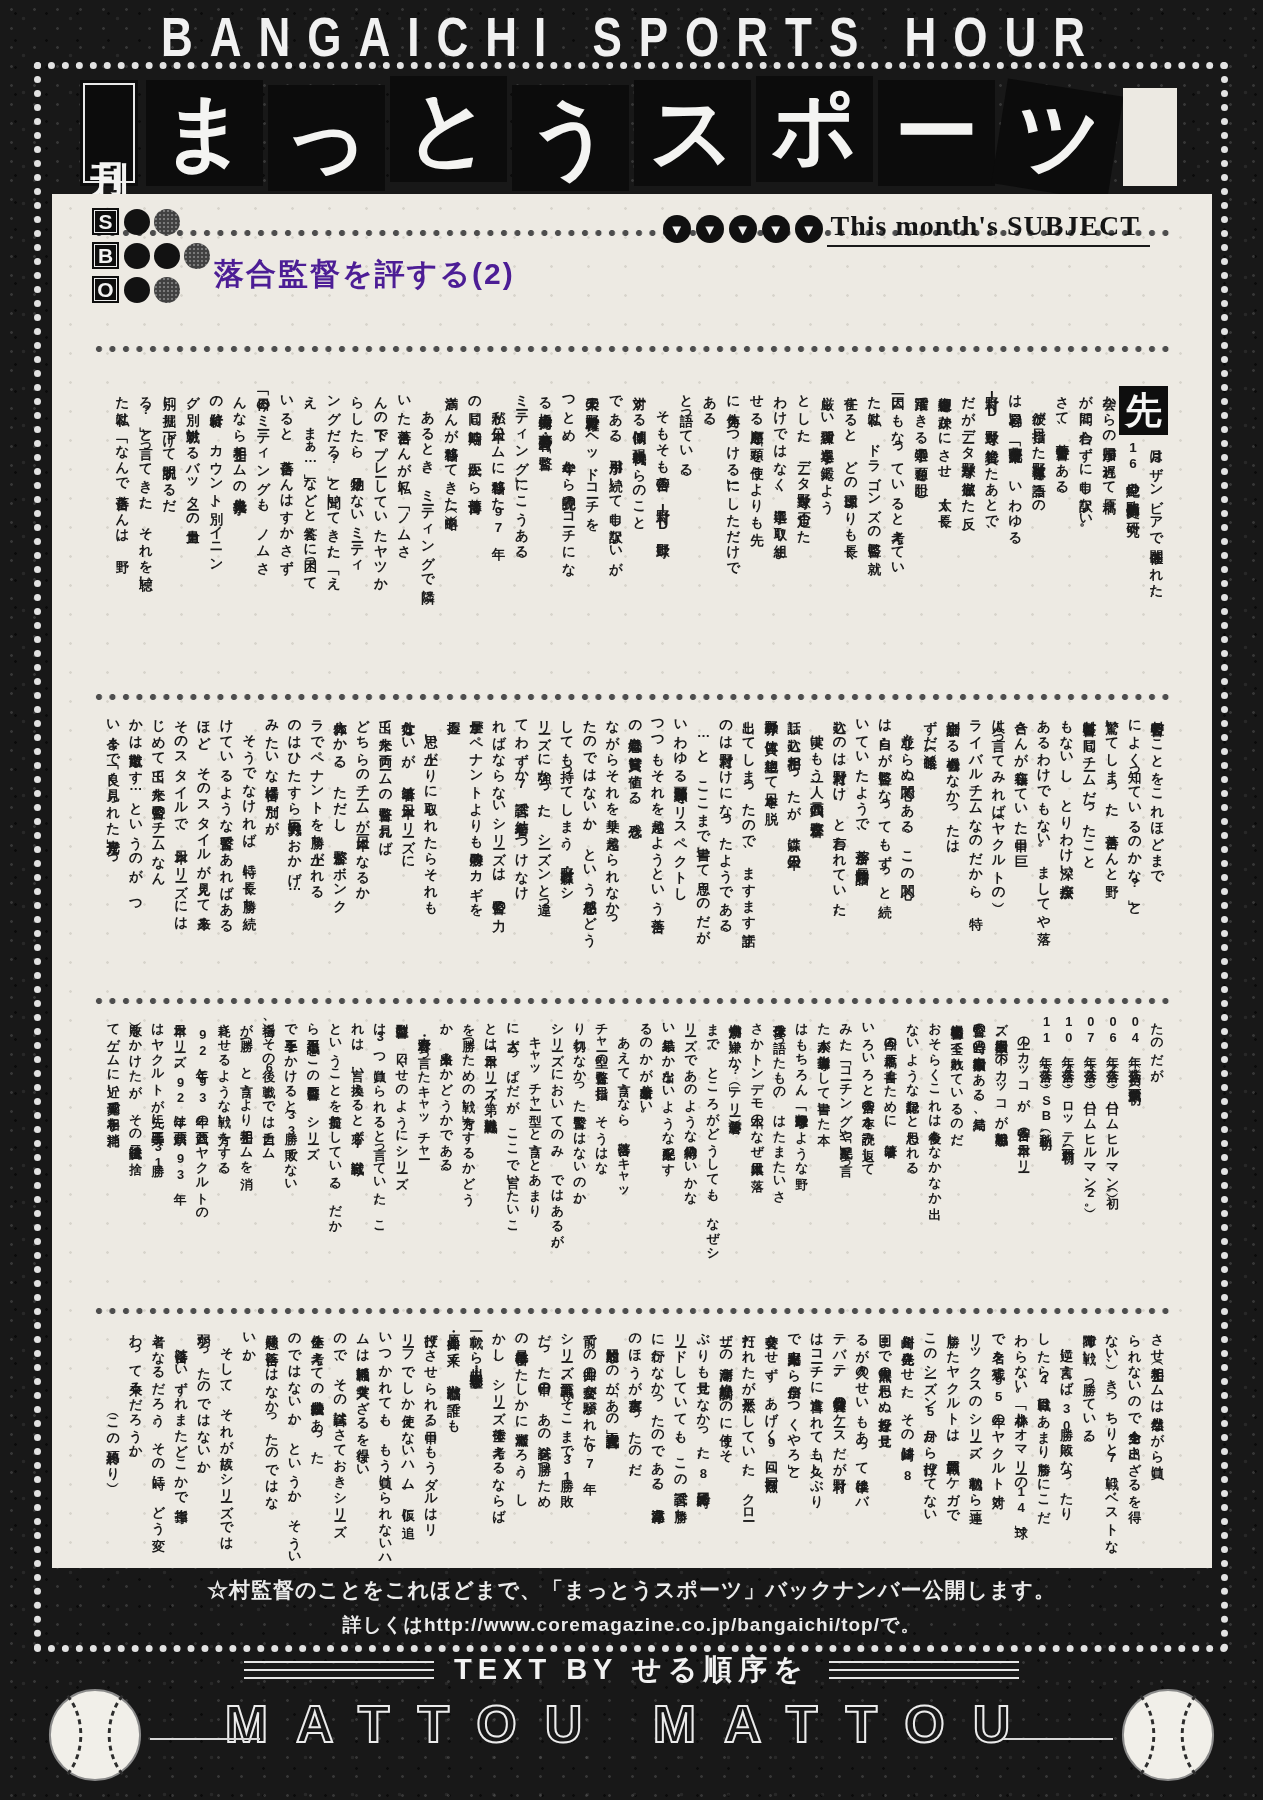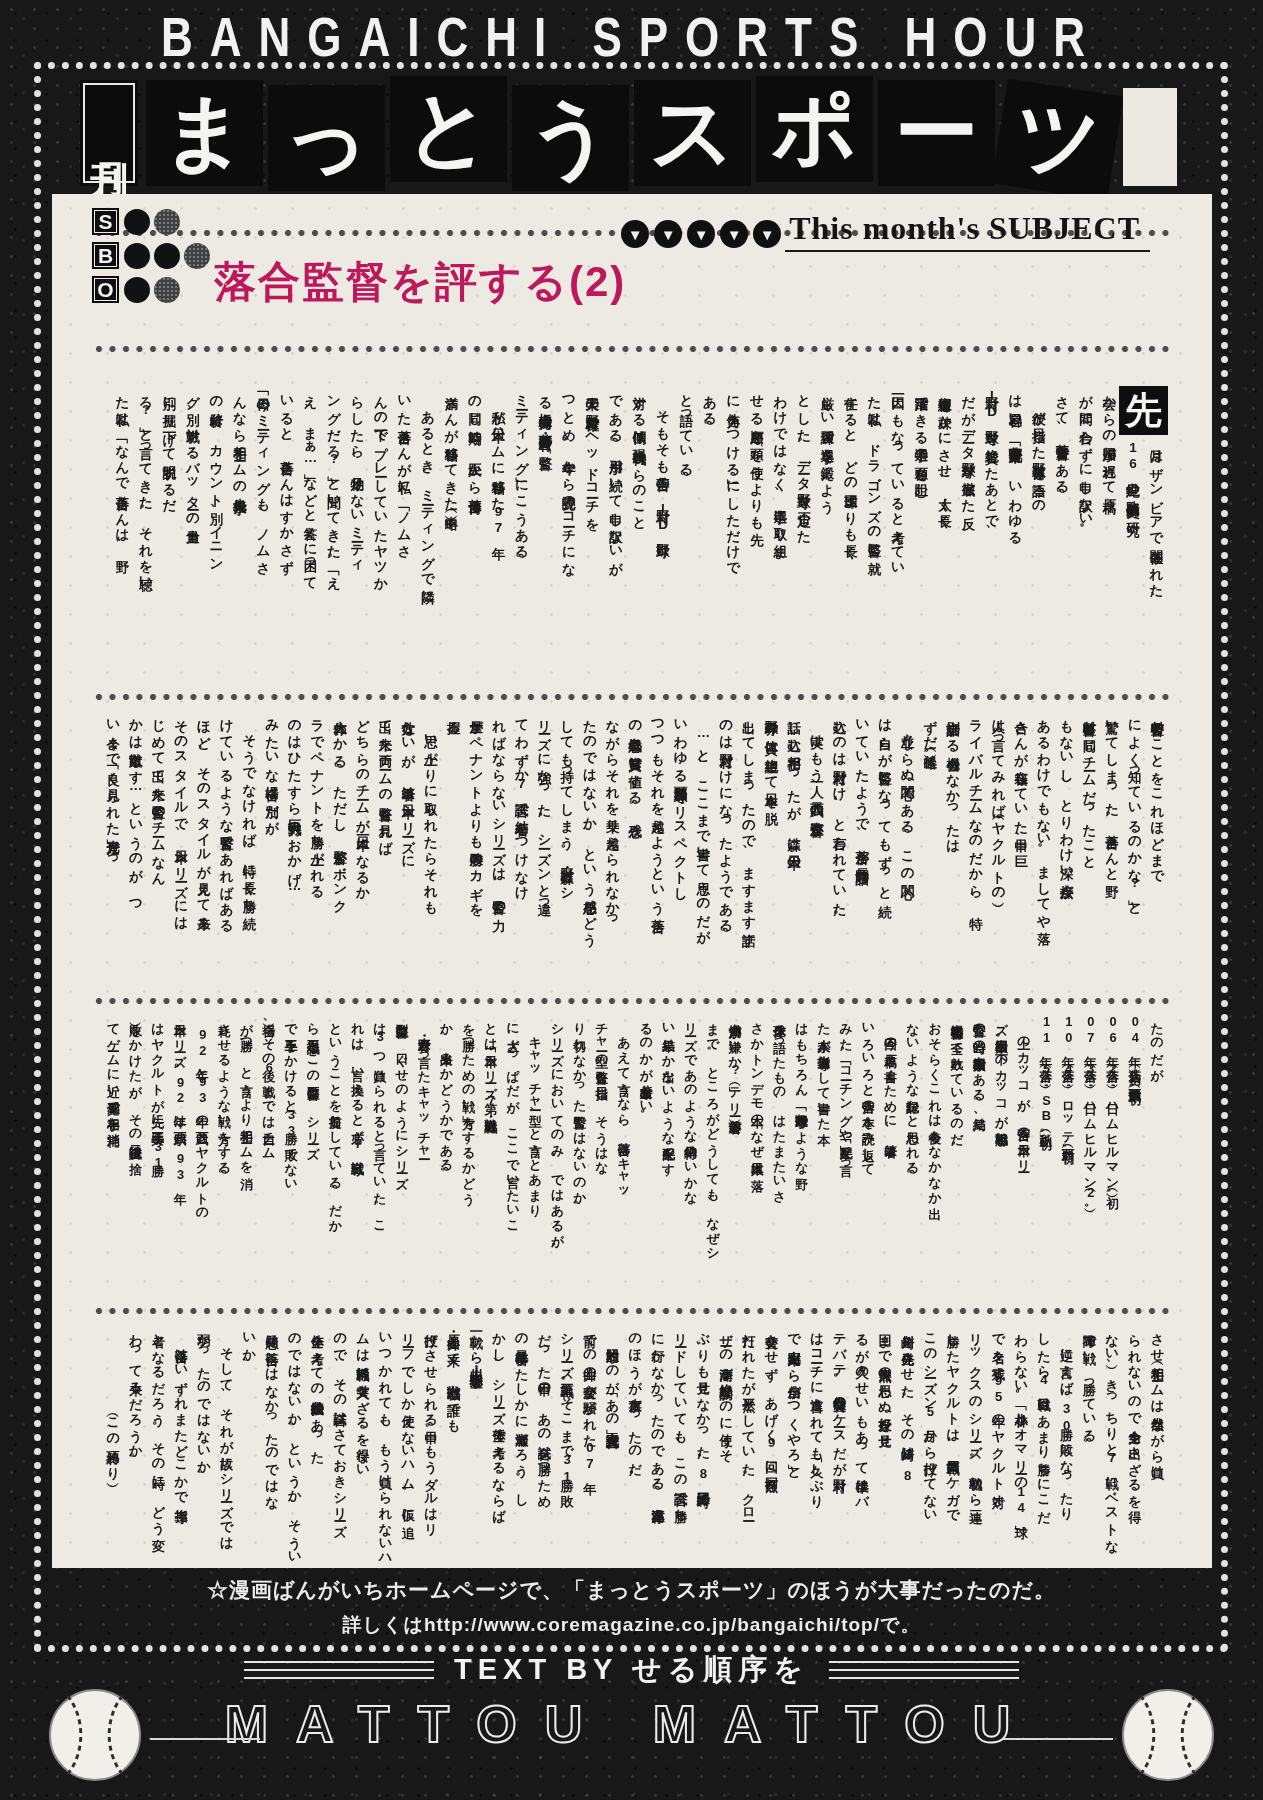--- a/index.html
+++ b/index.html
@@ -50,23 +50,23 @@
   .sbo-circles{display:flex;gap:4px;}
   .sbo-circles .sbo-circle{width:26px;height:26px;border-radius:50%;}
   .sbo-circle.solid{background:#121212;}
   .sbo-circle.speckle{background:#414141;
     background-image:radial-gradient(rgba(255,255,255,.3) 1px, transparent 1.4px);background-size:4px 4px;}
   
   .eyebrow{position:absolute;right:62px;top:16px;display:flex;align-items:flex-end;}
   .markers{display:flex;gap:5px;margin:0 4px 4px 0;}
   .markers .tri{width:28px;height:28px;border-radius:50%;background:#101010;color:#f0f0f0;
     display:flex;align-items:center;justify-content:center;font-size:15px;}
-  .eyebrow-text{font-family:"Liberation Serif",serif;font-weight:700;font-size:32px;color:#151515;
+  .eyebrow-text{font-family:"Liberation Serif",serif;font-weight:700;font-size:28px;color:#151515;
     border-bottom:2px solid #1a1a1a;padding:0 10px 3px 4px;letter-spacing:1px;white-space:nowrap;}
-  .subject-title{position:absolute;left:162px;top:60px;font-size:42px;font-weight:900;color:#be185d;
+  .subject-title{position:absolute;left:162px;top:60px;font-size:30px;font-weight:900;color:#4c1d95;
     letter-spacing:2px;}
   
   .vband{position:absolute;left:44px;width:1072px;writing-mode:vertical-rl;text-orientation:upright;
     color:#1b1b1b;font-weight:700;white-space:pre;}
   .vband .vcol{margin:0;}
   .b1{top:192px;height:286px;font-size:13.5px;letter-spacing:1px;line-height:23.5px;}
   .b2{top:516px;height:278px;font-size:13.5px;letter-spacing:1px;line-height:22.7px;}
   .b3{top:820px;height:288px;font-size:12.8px;letter-spacing:.6px;line-height:22.2px;}
   .b4{top:1130px;height:242px;font-size:13.2px;letter-spacing:.8px;line-height:22.7px;}
   .b1 .vcol:nth-child(-n+2){padding-inline-start:54px;}
@@ -166,21 +166,21 @@
     <div class="vband b2"><div class="vcol">村監督のことをこれほどまで</div><div class="vcol">によく知っているのかな?」と</div><div class="vcol">驚いてしまった。落合さんと野</div><div class="vcol">村監督は同じチームだったこと</div><div class="vcol">もないし、とりわけ深い接点が</div><div class="vcol">あるわけでもない。ましてや落</div><div class="vcol">合さんが在籍していた中日、巨</div><div class="vcol">人は言ってみれば（ヤクルトの）</div><div class="vcol">ライバルチームなのだから、特</div><div class="vcol">別会話する機会もなかったは</div><div class="vcol">ずだ（後略）。</div><div class="vcol">　並々ならぬ関心である。この関心</div><div class="vcol">は自らが監督になってもずっと続</div><div class="vcol">いていたようで、落合が長時間話し</div><div class="vcol">込むのは野村だけ、と言われていた。</div><div class="vcol">　実はもう一人、元西武の森監督が</div><div class="vcol">話し込む相手だったが、森は日本の</div><div class="vcol">野球界の体質に絶望して日本を脱</div><div class="vcol">出してしまったので、ますます話す</div><div class="vcol">のは野村だけになったようである。</div><div class="vcol">　…と、ここまで書いて思うのだが、</div><div class="vcol">いわゆる頭脳野球をリスペクトし</div><div class="vcol">つつもそれを越えようという落合</div><div class="vcol">の心意気は賞賛に値する。残念</div><div class="vcol">ながらそれを乗り越えられなかっ</div><div class="vcol">たのではないか、という感想をどう</div><div class="vcol">しても持ってしまう。野村・森はシ</div><div class="vcol">リーズに強かった。シーズンと違っ</div><div class="vcol">てわずか7試合で結着をつけなけ</div><div class="vcol">ればならないシリーズは、監督の力</div><div class="vcol">量がペナントよりも勝敗のカギを</div><div class="vcol">握る。</div><div class="vcol">　思い上がりに取られたらそれも</div><div class="vcol">仕方ないが、筆者は日本シリーズに</div><div class="vcol">出て来た両チームの監督を見れば</div><div class="vcol">どちらのチームが日本一になるか</div><div class="vcol">大体わかる。ただし、監督がボンク</div><div class="vcol">ラでペナントを勝ち上がれる</div><div class="vcol">のはひたすら巨大戦力のおかげ…</div><div class="vcol">みたいな場合は別だが。</div><div class="vcol">　そうでなければ、特に長く勝ち続</div><div class="vcol">けているような監督であればある</div><div class="vcol">ほど、そのスタイルが見えて来る。</div><div class="vcol">そのスタイルで、日本シリーズには</div><div class="vcol">じめて出て来た監督のチームなん</div><div class="vcol">かは蹴散らす…というのが、つ</div><div class="vcol">い今まで「良く見られた光景」だっ</div></div>
     <div class="sep sep-d"></div>
 
     <div class="vband b3"><div class="vcol">たのだが、</div><div class="vcol">04年　落合（初）-西武伊東（初）。</div><div class="vcol">06年　落合（2）-日ハムヒルマン（初）。</div><div class="vcol">07年　落合（3）-日ハムヒルマン（2）。</div><div class="vcol">10年　落合（4）-ロッテ西村（初）。</div><div class="vcol">11年　落合（5）-SB秋山（初）。</div><div class="vcol">　上のカッコが、落合の日本シリー</div><div class="vcol">ズ出場回数。下のカッコが対戦相手</div><div class="vcol">監督の当時の出場回数である。結局、</div><div class="vcol">初出場監督に全て敗れているのだ。</div><div class="vcol">おそらくこれは今後もなかなか出</div><div class="vcol">ないような記録かと思われる。</div><div class="vcol">　今回の原稿を書くために、筆者は</div><div class="vcol">いろいろと落合の本を読み返して</div><div class="vcol">みた。「コーチング」や「采配」と言っ</div><div class="vcol">た本人が指導者として書いた本</div><div class="vcol">はもちろん、「超野球学」のような野</div><div class="vcol">球全体を語ったもの、はたまたいさ</div><div class="vcol">さかトンデモ本の「なぜ日本人は落</div><div class="vcol">合博満が嫌いか?」（テリー伊藤著）</div><div class="vcol">まで。ところがどうしても、なぜシ</div><div class="vcol">リーズであのような納得のいかな</div><div class="vcol">い結果しか出ないような采配をす</div><div class="vcol">るのかが分析出来ない。</div><div class="vcol">　あえて言うなら、落合はキャッ</div><div class="vcol">チャー型の監督を目指し、そうはな</div><div class="vcol">り切れなかった監督ではないのか。</div><div class="vcol">シリーズにおいてのみ、ではあるが。</div><div class="vcol">　キャッチャー型、と言うとあまり</div><div class="vcol">に大ざっぱだが、ここで言いたいこ</div><div class="vcol">とは「日本シリーズ第7戦・最終戦</div><div class="vcol">を勝つための戦い方」をするかどう</div><div class="vcol">か、出来るかどうかである。</div><div class="vcol">　森・野村と言ったキャッチャー</div><div class="vcol">型監督は、口ぐせのようにシリーズ</div><div class="vcol">は3つ負けられると言っていた。こ</div><div class="vcol">れは、言い換えると必ず7試合戦う</div><div class="vcol">ということを前提としている。だか</div><div class="vcol">ら不思議とこの両監督は、シリーズ</div><div class="vcol">で王手をかけると（3勝3敗でない</div><div class="vcol">場合）、その後6戦までは自チーム</div><div class="vcol">が勝つ、と言うより相手チームを消</div><div class="vcol">耗させるような戦い方をする。</div><div class="vcol">　92年と93年の西武とヤクルトの</div><div class="vcol">日本シリーズ。92年は西武が、93年</div><div class="vcol">はヤクルトが先に王手（共に3勝1</div><div class="vcol">敗）をかけたが、その後二試合は捨</div><div class="vcol">てゲームに近い感覚で相手を消耗</div></div>
     <div class="sep sep-e"></div>
 
     <div class="vband b4"><div class="vcol">させ（相手チームは当然ながら負け</div><div class="vcol">られないので全力を出さざるを得</div><div class="vcol">ない）、きっちりと7戦にベストな</div><div class="vcol">布陣で戦い、勝っている。</div><div class="vcol">　逆に言えば、3勝0敗になったり</div><div class="vcol">したら4戦目はあまり勝ちにこだ</div><div class="vcol">わらない。「小林とオマリーの14球」</div><div class="vcol">で名を残す95年のヤクルト対オ</div><div class="vcol">リックスのシリーズ。初戦から三連</div><div class="vcol">勝したヤクルトは、第四戦にケガで</div><div class="vcol">このシーズン5月から投げてない</div><div class="vcol">川崎を先発させた。その川崎は、8</div><div class="vcol">回まで無失点の思わぬ好投を見せ</div><div class="vcol">るが久々のせいもあって後半はバ</div><div class="vcol">テバテ。当然交替のケースだが野村</div><div class="vcol">はコーチに進言されても「久しぶり</div><div class="vcol">で完封出来たら自信がつくやろ」と</div><div class="vcol">交替させず、あげく9回に同点打を</div><div class="vcol">打たれたが平然としていた。クロー</div><div class="vcol">ザーの高津が絶好調なのに使うそ</div><div class="vcol">ぶりも見せなかった。8回終了時で</div><div class="vcol">リードしていても、この試合で勝ち</div><div class="vcol">に行かなかったのである。高津温存</div><div class="vcol">のほうが大事だったのだ。</div><div class="vcol">　対照的なのが「あの」完全試合直</div><div class="vcol">前での山井の交替が騒がれた07年</div><div class="vcol">シリーズ第五戦。そこまで3勝1敗</div><div class="vcol">だった中日の、あの試合を勝つため</div><div class="vcol">の最善手はたしかに岩瀬だろう。し</div><div class="vcol">かし、シリーズ全体で考えるならば、</div><div class="vcol">一戦から川上・中田・朝倉・小笠</div><div class="vcol">原・山井と来て、六戦七戦が誰でも</div><div class="vcol">投げさせられる中日。もうダルはリ</div><div class="vcol">リーフでしか使えないハム。仮に追</div><div class="vcol">いつかれても、もう負けられないハ</div><div class="vcol">ムは消耗戦に突入せざるを得ない</div><div class="vcol">ので、その試合はさておきシリーズ</div><div class="vcol">全体を考えての山井続投はあった</div><div class="vcol">のではないか。というか、そういう</div><div class="vcol">発想は落合にはなかったのではな</div><div class="vcol">いか。</div><div class="vcol">　そして、それが故にシリーズでは</div><div class="vcol">弱かったのではないか。</div><div class="vcol">　落合はいずれまたどこかで指導</div><div class="vcol">者となるだろう。その時に、どう変</div><div class="vcol">わって来るだろうか。</div><div class="vcol">　　　　　　（この項終わり）</div></div>
   </div>
 
   <div class="footer-notice">
-    <div class="notice1">☆漫画ばんがいちホームページで、「まっとうスポーツ」のほうが大事だったのだ。</div>
+    <div class="notice1">☆村監督のことをこれほどまで、「まっとうスポーツ」バックナンバー公開します。</div>
     <div class="notice2">詳しくはhttp://www.coremagazine.co.jp/bangaichi/top/で。</div>
   </div>
 
   <div class="credit">
     <span class="speedlines"></span>
     <span>TEXT BY せる順序を</span>
     <span class="speedlines right"></span>
   </div>
 
   <div class="bottom-logo">MATTOU MATTOU</div>

